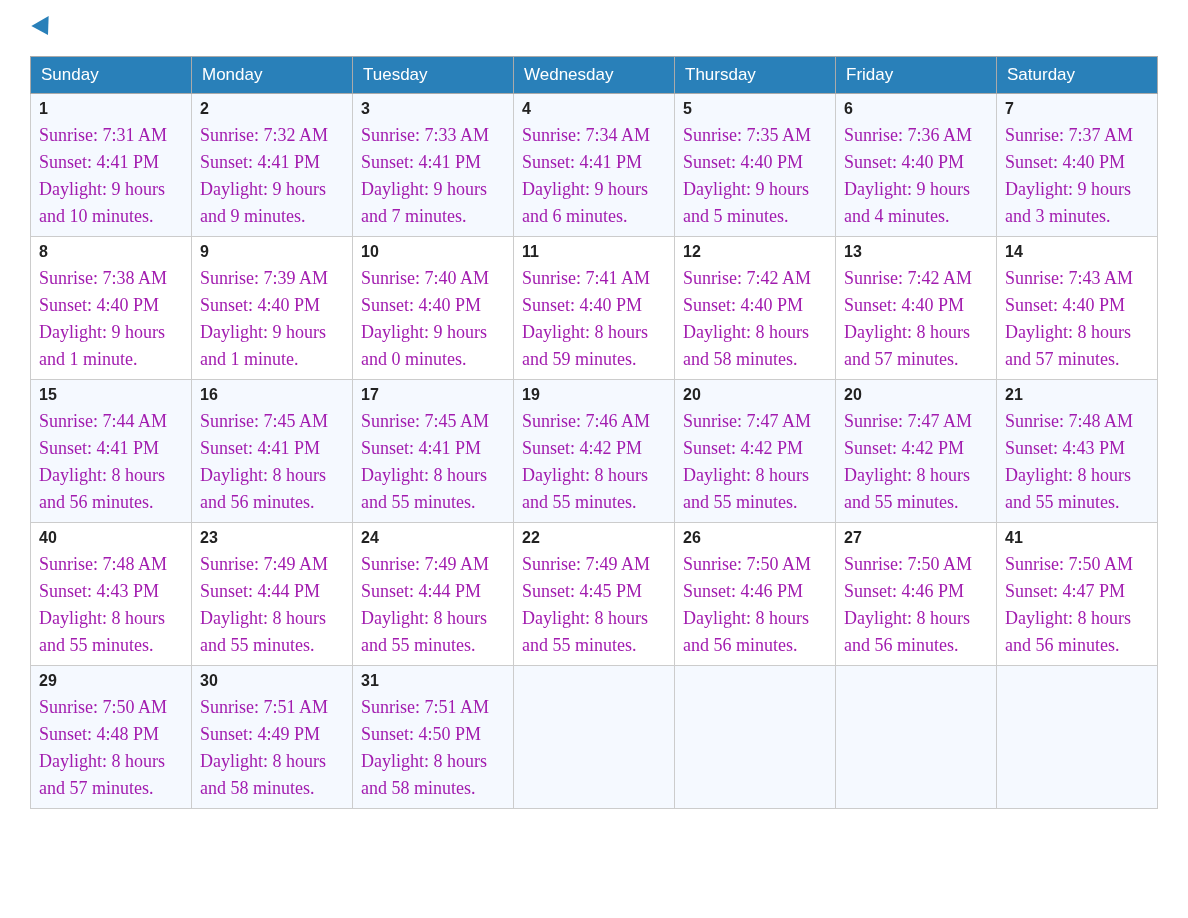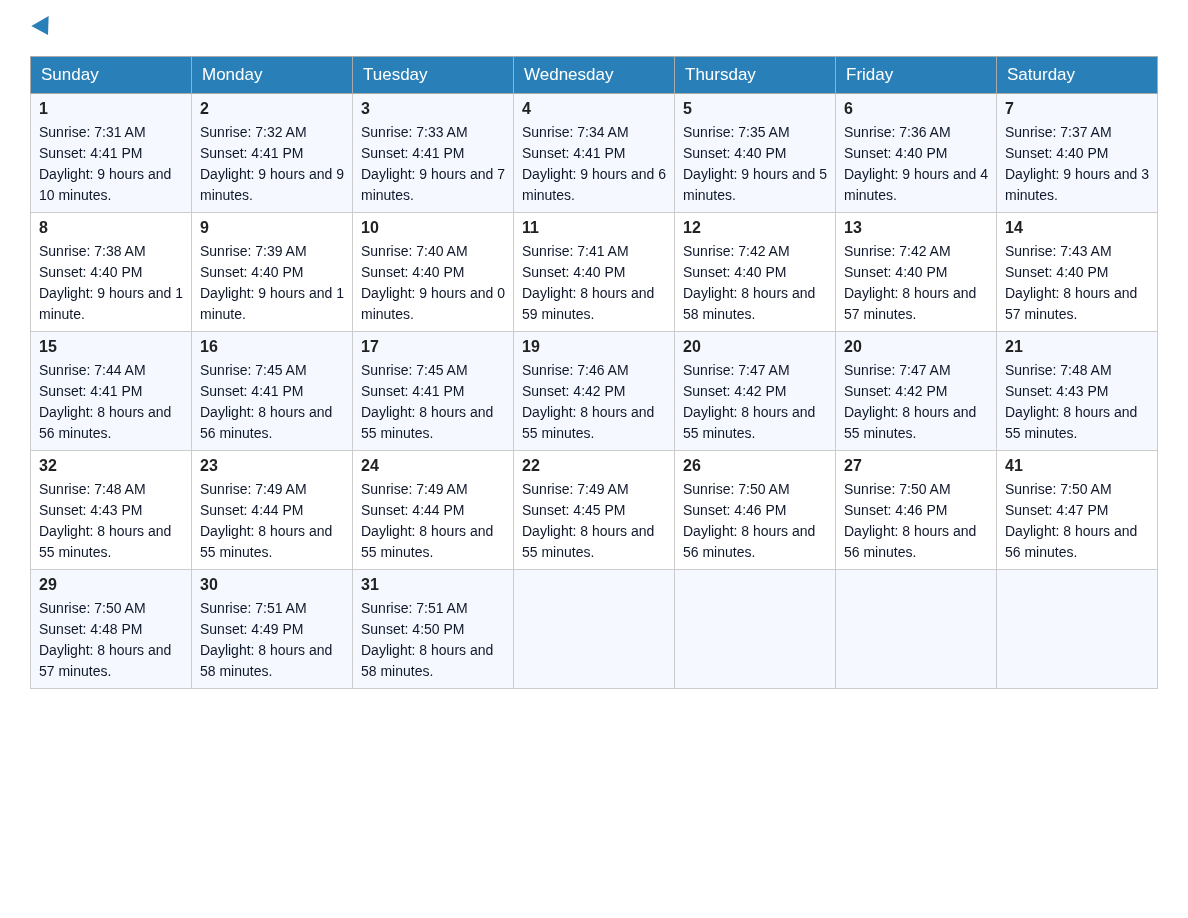--- a/index.html
+++ b/index.html
@@ -86,23 +86,24 @@
       min-height: 100px;
     }
     .day-number {
       font-size: 16px;
       font-weight: bold;
       color: #222;
       display: block;
       margin-bottom: 4px;
     }
     .day-info {
-      font-size: 14px;
+      font-size: 18px;
       line-height: 1.5;
-      color: #0f172a;
+      color: #a21caf;
+      font-family: Liberation Serif, serif;
     }
     .empty-cell {
       background: #fff;
     }
     tr:nth-child(odd) td {
       background-color: #f5f9ff;
     }
     tr:nth-child(even) td {
       background-color: #fff;
     }
@@ -225,21 +226,21 @@
         <span class="day-number">20</span>
         <span class="day-info">Sunrise: 7:47 AM<br>Sunset: 4:42 PM<br>Daylight: 8 hours and 55 minutes.</span>
       </td>
         <td>
         <span class="day-number">21</span>
         <span class="day-info">Sunrise: 7:48 AM<br>Sunset: 4:43 PM<br>Daylight: 8 hours and 55 minutes.</span>
       </td>
       </tr>
       <tr>
         <td>
-        <span class="day-number">32</span>
+        <span class="day-number">40</span>
         <span class="day-info">Sunrise: 7:48 AM<br>Sunset: 4:43 PM<br>Daylight: 8 hours and 55 minutes.</span>
       </td>
         <td>
         <span class="day-number">23</span>
         <span class="day-info">Sunrise: 7:49 AM<br>Sunset: 4:44 PM<br>Daylight: 8 hours and 55 minutes.</span>
       </td>
         <td>
         <span class="day-number">24</span>
         <span class="day-info">Sunrise: 7:49 AM<br>Sunset: 4:44 PM<br>Daylight: 8 hours and 55 minutes.</span>
       </td>

